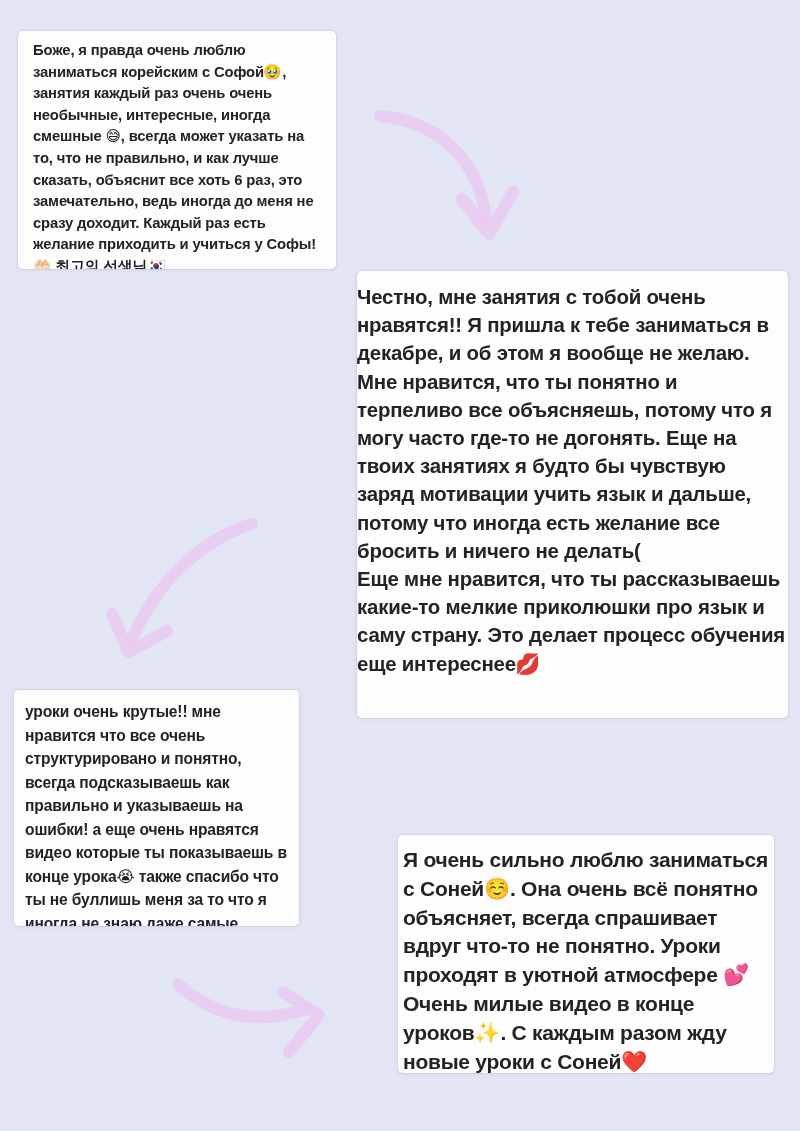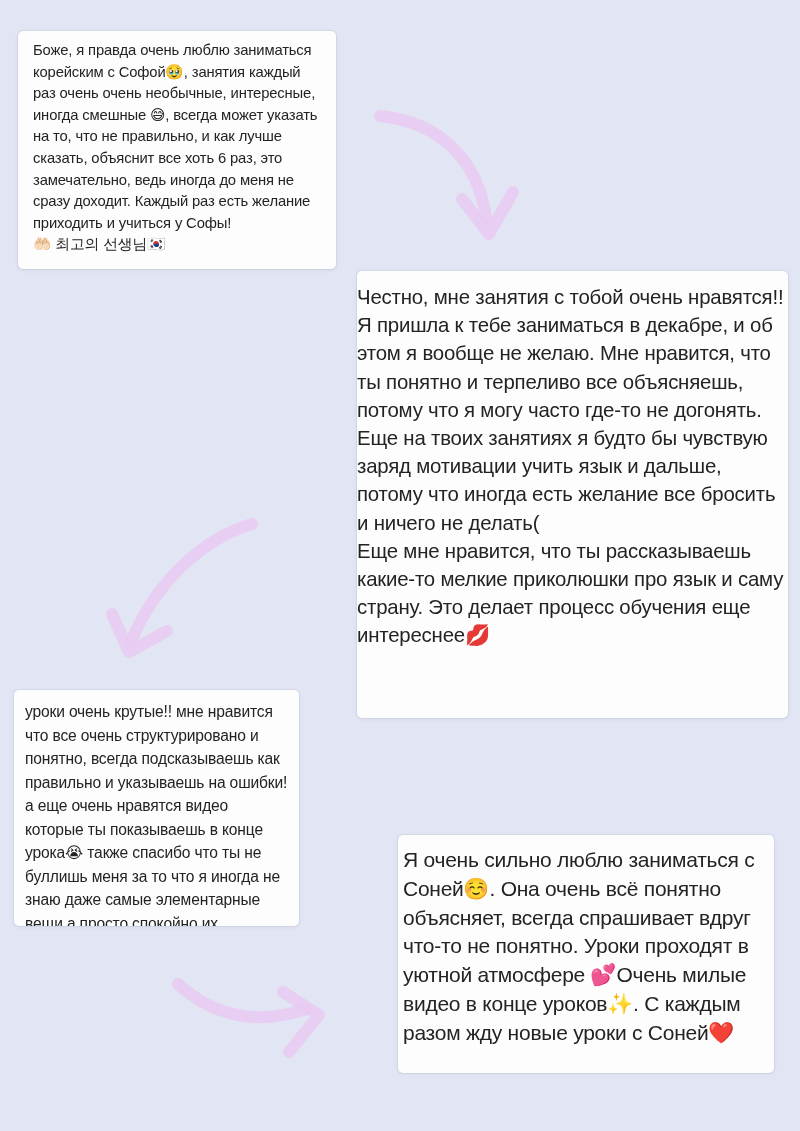--- a/index.html
+++ b/index.html
@@ -13,20 +13,21 @@
     position:relative;
     width:800px;height:1131px;
     background:#e2e5f4;
   }
   .card{
     position:absolute;
     background:#fdfdfe;
     border-radius:5px;
     box-shadow:0 0 0 1px rgba(120,125,160,0.10), 0 1px 4px rgba(90,95,140,0.10);
     overflow:hidden;
+    font-weight:bold;
   }
   .card p{
     margin:0;
     color:#232325;
     white-space:pre-wrap;
     word-break:normal;
   }
   .card-1{left:18px;top:31px;width:318px;height:238px;}
   .card-1 p{padding:9px 15px;font-size:14.8px;line-height:21.6px;letter-spacing:-0.15px;}
   .card-2{left:357px;top:271px;width:431px;height:447px;}

